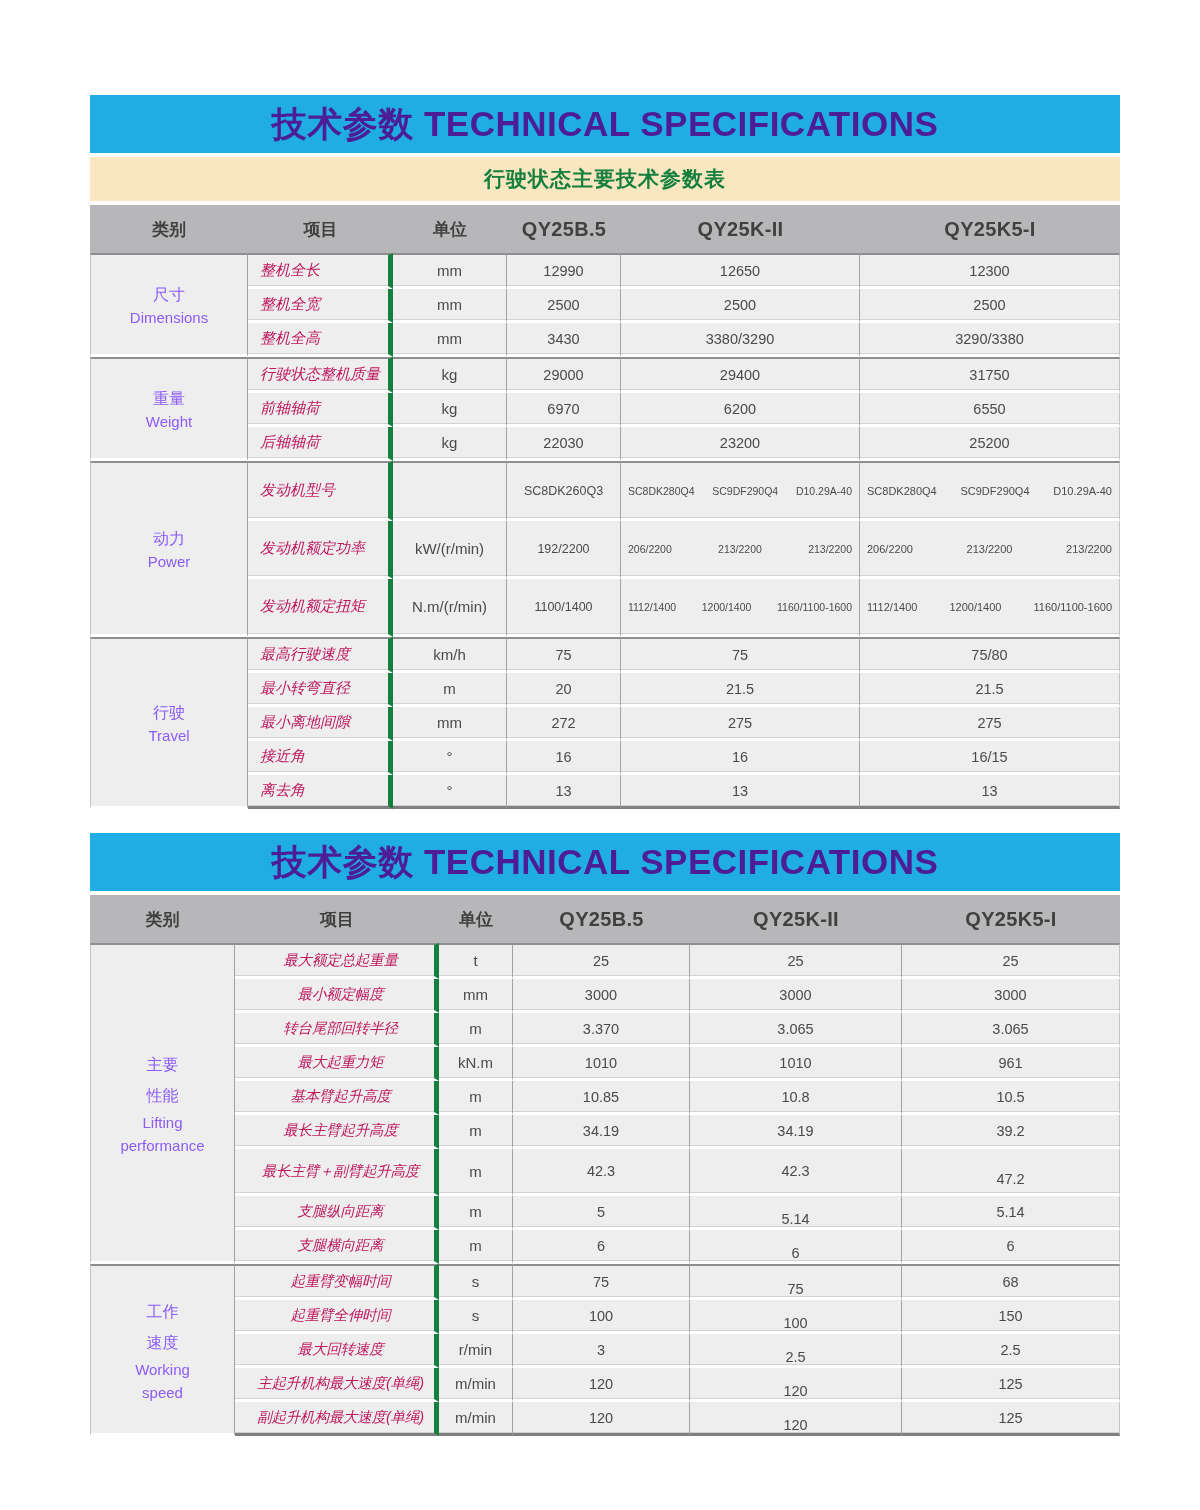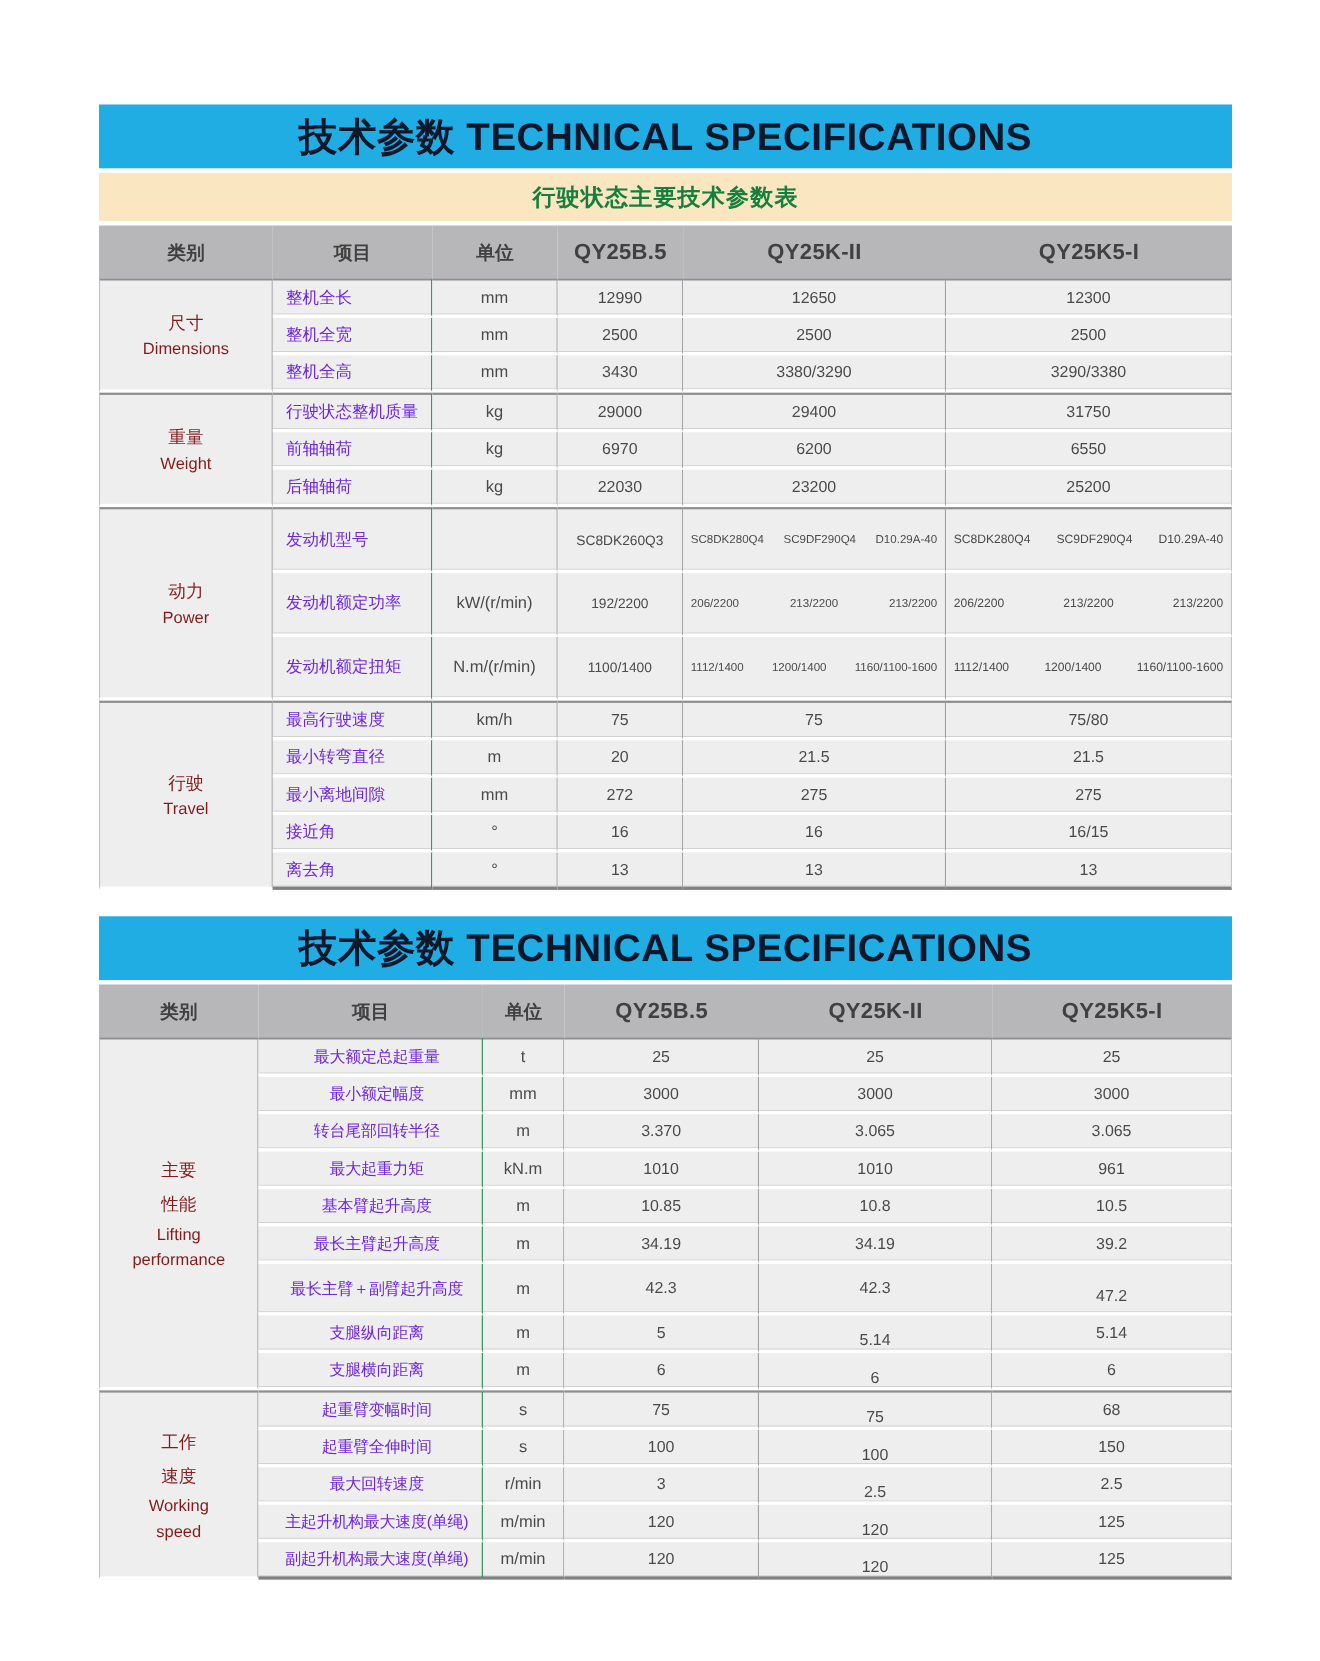--- a/index.html
+++ b/index.html
@@ -1,33 +1,33 @@
 <!DOCTYPE html>
 <html><head>
 <meta charset="utf-8">
 <style>
   html,body{margin:0;padding:0;background:#ffffff;}
   body{width:1200px;height:1510px;overflow:hidden;font-family:"Liberation Sans","DejaVu Sans",sans-serif;}
   .page{position:relative;width:1200px;height:1510px;background:#ffffff;}
   .block{position:absolute;left:90px;width:1030px;}
   .block-1{top:95px;}
   .block-2{top:833px;}
-  .banner{height:58px;background:#1fade4;color:#0f172a;display:flex;align-items:center;justify-content:center;
+  .banner{height:58px;background:#1fade4;color:#4c1d95;display:flex;align-items:center;justify-content:center;
           font-size:35px;font-weight:bold;letter-spacing:0.5px;}
   .subtitle{margin-top:4px;height:44px;background:#fbe6c2;color:#15803d;display:flex;align-items:center;
             justify-content:center;font-size:21px;font-weight:bold;letter-spacing:1px;}
   table{border-collapse:separate;border-spacing:0;table-layout:fixed;width:1030px;margin-top:4px;}
   thead th{background:#b7b7b9;height:48px;color:#404040;font-weight:bold;padding:0;}
   th.h-small{font-size:17px;}
   th.h-model{font-size:20px;letter-spacing:0.3px;}
   tbody td{background:#eeeeef;height:31px;padding:0;border-bottom:3px solid #ffffff;
            box-shadow:inset 0 -1px 0 #d2d2d4;color:#4a4a4c;vertical-align:middle;}
   tbody td.cat{box-shadow:none;border-right:1px solid #a2a2a4;border-left:1px solid #c4c4c6;
-               text-align:center;color:#7f1d1d;}
-  td.item{text-align:left;padding-left:12px;font-size:15px;color:#6d28d9;border-right:1px solid #15803d;}
+               text-align:center;color:#8b5cf6;}
+  td.item{text-align:left;padding-left:12px;font-size:15px;color:#be185d;border-right:5px solid #15803d;font-style:italic;}
   td.unit{text-align:center;font-size:15px;border-right:1px solid #a2a2a4;}
   td.val{text-align:center;font-size:14.5px;border-right:1px solid #a2a2a4;}
   td.val:last-child{border-right:1px solid #c4c4c6;}
   tr.group-start td{border-top:2px solid #8e8e90;}
   tr.last-row td{border-bottom:3px solid #808083;}
   .cat .zh{font-size:16px;line-height:25px;}
   .cat .en{font-size:15px;line-height:21px;}
   .t2 .cat .zh{line-height:31px;}
   .t2 .cat .en{line-height:23px;}
   .t2 .cat .en:first-of-type{margin-top:8px;}

